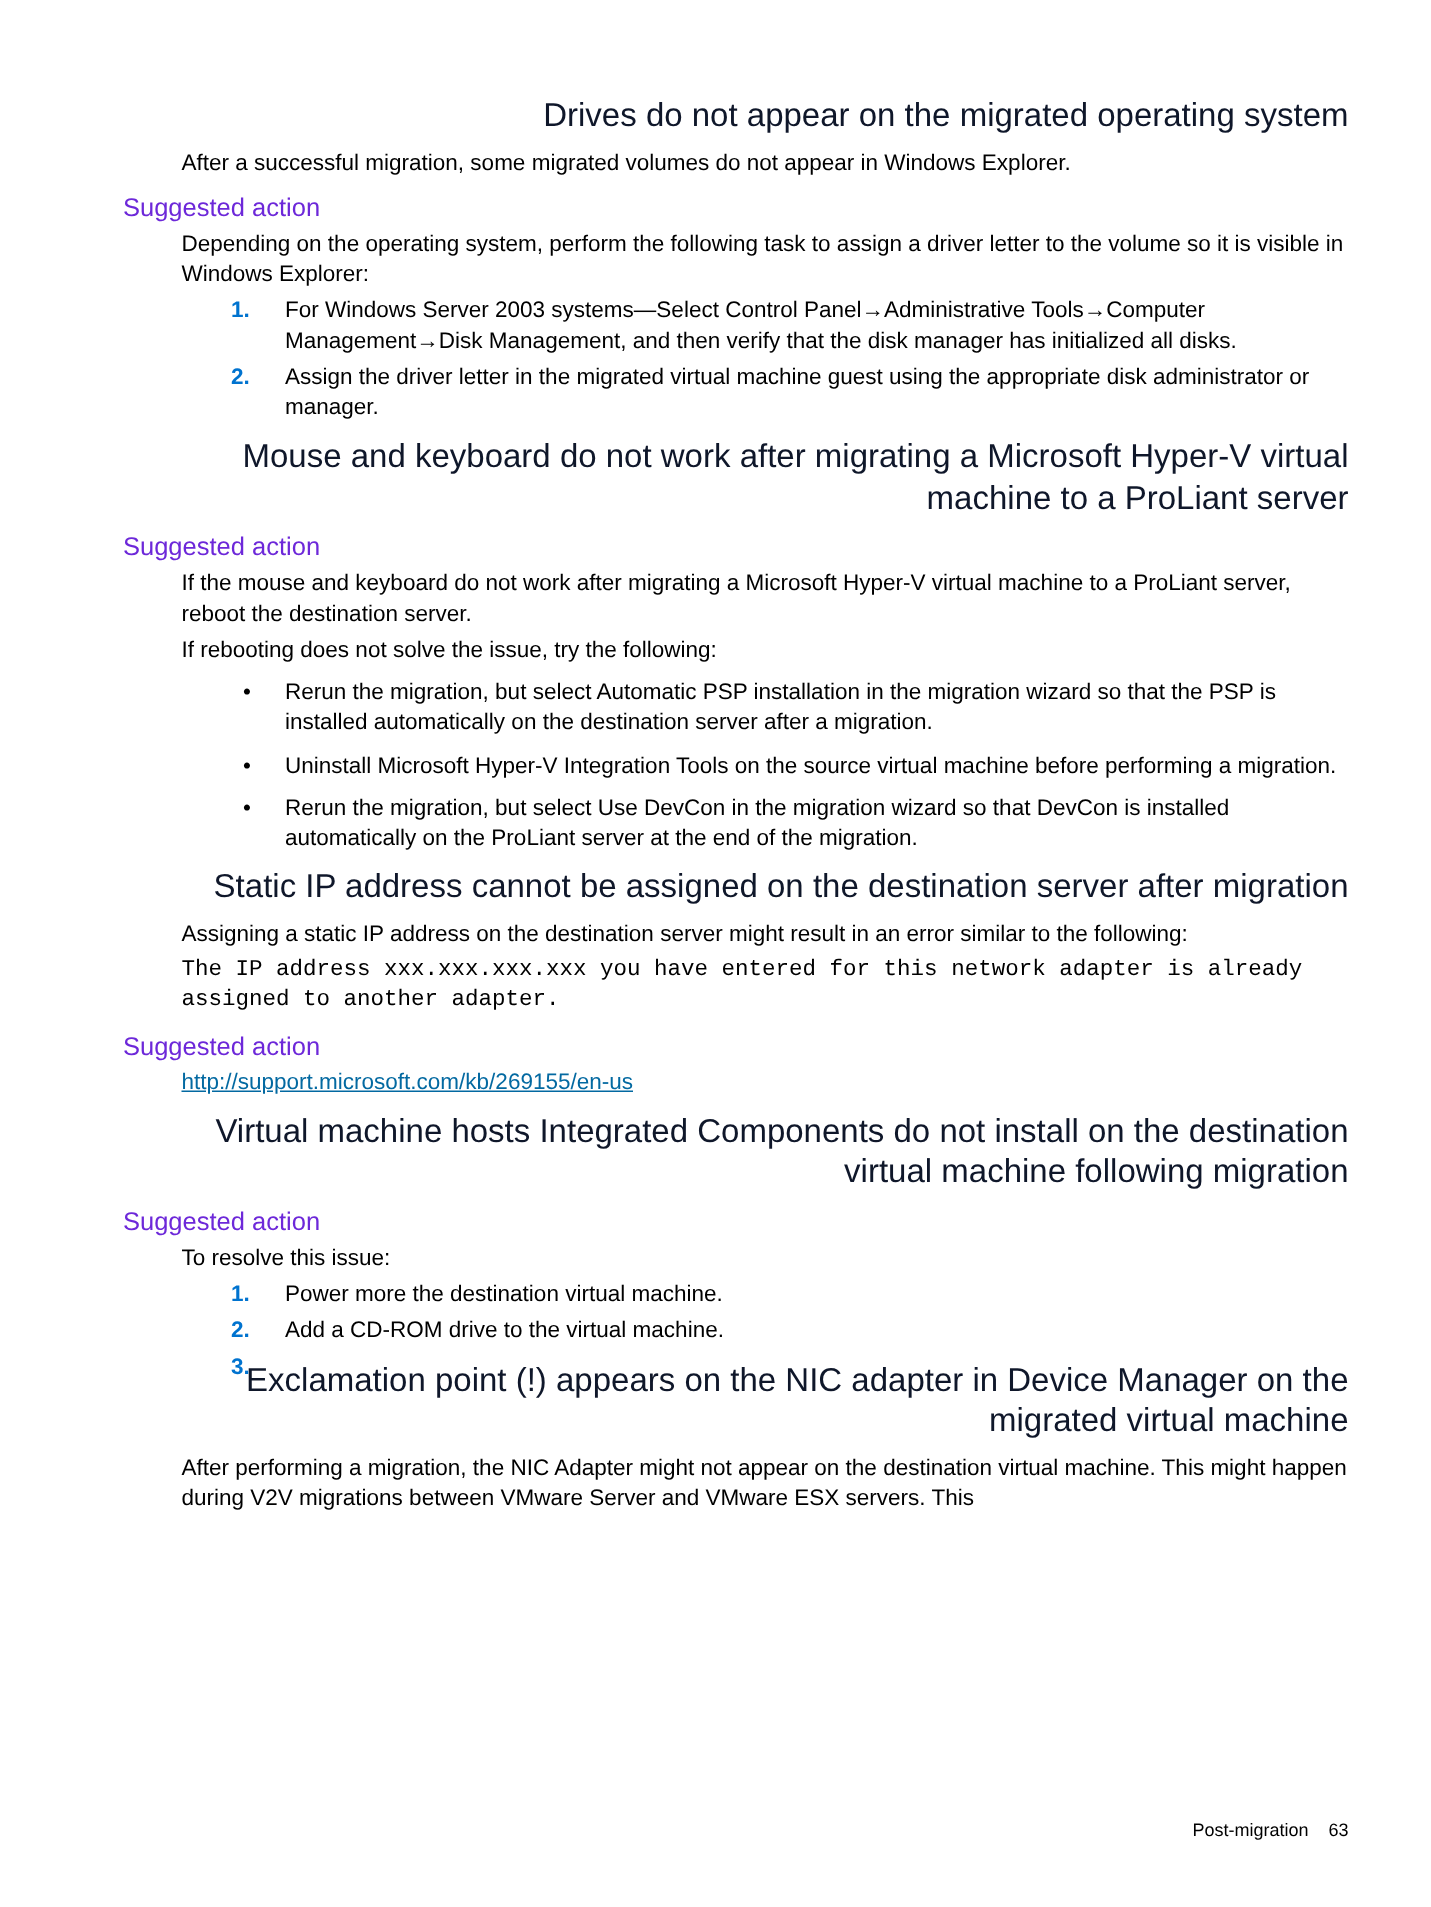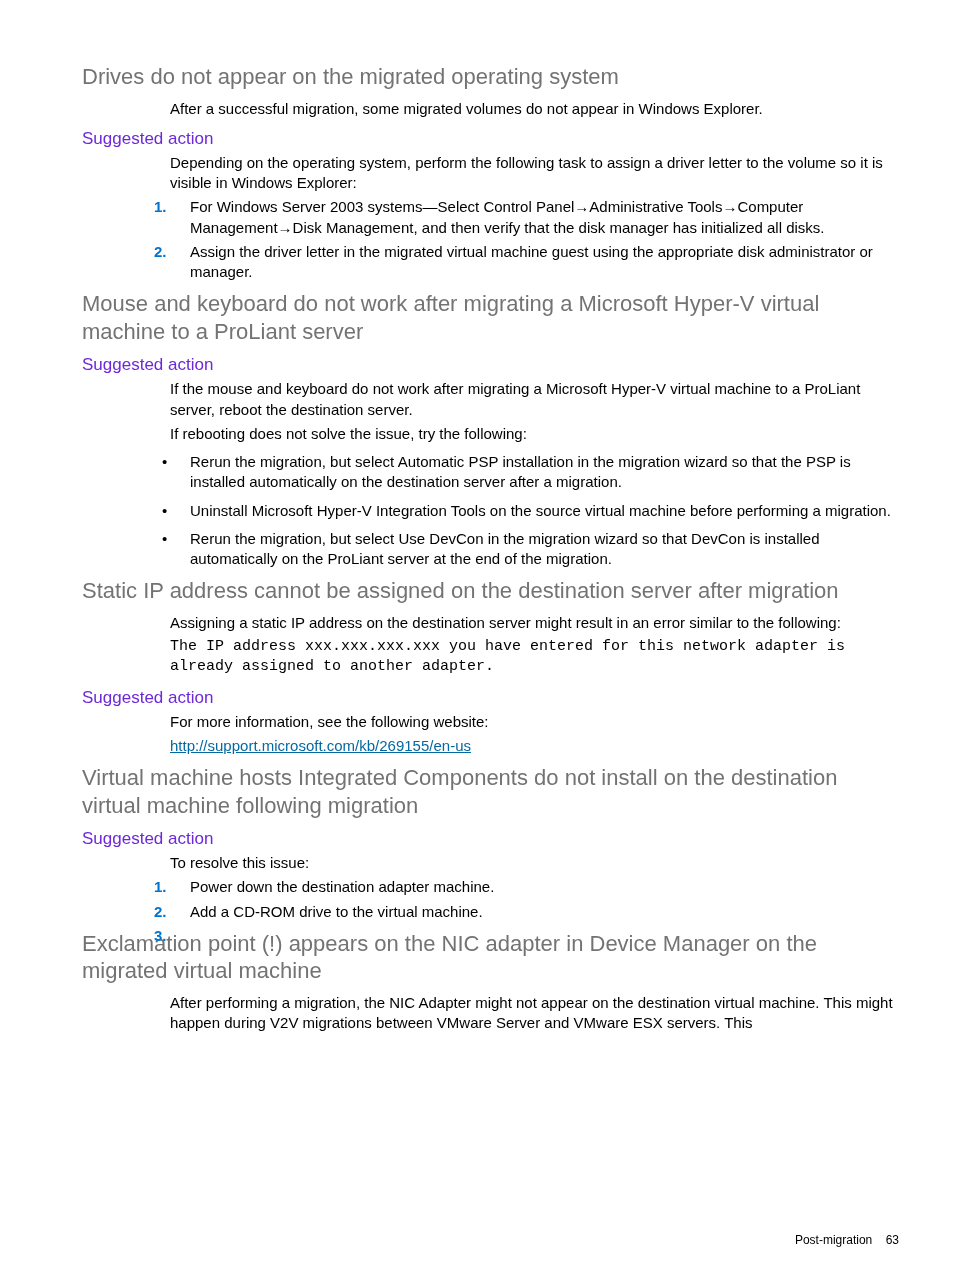--- a/index.html
+++ b/index.html
@@ -10,34 +10,35 @@
   color: #000;
   width: 954px;
   height: 1271px;
   position: relative;
   background: #fff;
 }
 .page {
   padding: 55px 55px 40px 82px;
 }
 .h2 {
-  color: #737373;
+  color: #0f172a;
   font-size: 22px;
   font-weight: 400;
   margin: 8px 0 8px 0;
   line-height: 1.25;
+  text-align: right;
 }
 .h3 {
   color: #6d28d9;
   font-size: 17px;
   font-weight: 400;
   margin: 10px 0 4px 0;
 }
 .body-indent {
-  margin-left: 88px;
+  margin-left: 39px;
 }
 p {
   margin: 4px 0;
   line-height: 1.35;
 }
 ol.num {
   margin: 4px 0 4px 72px;
   padding: 0 0 0 36px;
   list-style: none;
 }
@@ -73,21 +74,21 @@
 a.link {
   color: #0369a1;
   text-decoration: underline;
 }
 .mono {
   font-family: "Courier New", Courier, monospace;
 }
 .bold { font-weight: normal; }
 .footer {
   position: absolute;
-  bottom: 24px;
+  bottom: 44px;
   right: 55px;
   font-size: 12px;
 }
 .arrow::after { content: "\2192"; }
 </style>
 </head>
 <body>
 
 <div class="page">
 
@@ -116,31 +117,30 @@
     <li><span>Rerun the migration, but select </span><span class="bold">Use DevCon</span><span> in the migration wizard so that DevCon is installed automatically on the ProLiant server at the end of the migration.</span></li>
   </ul>
 
   <div class="h2">Static IP address cannot be assigned on the destination server after migration</div>
   <div class="body-indent">
     <p>Assigning a static IP address on the destination server might result in an error similar to the following:</p>
     <p class="mono">The IP address xxx.xxx.xxx.xxx you have entered for this network adapter is already assigned to another adapter.</p>
   </div>
   <div class="h3">Suggested action</div>
   <div class="body-indent">
-    <p>For more information, see the following website:</p>
     <p><a class="link" href="#">http://support.microsoft.com/kb/269155/en-us</a></p>
   </div>
 
   <div class="h2">Virtual machine hosts Integrated Components do not install on the destination virtual machine following migration</div>
   <div class="h3">Suggested action</div>
   <div class="body-indent">
       <p>To resolve this issue:</p>
     </div>
   <ol class="num">
-    <li><span class="marker">1.</span><span>Power down the destination adapter machine.</span></li>
+    <li><span class="marker">1.</span><span>Power more the destination virtual machine.</span></li>
     <li><span class="marker">2.</span><span>Add a CD-ROM drive to the virtual machine.</span></li>
     <li><span class="marker">3.</span></li>
   </ol>
 
   <div class="h2">Exclamation point (!) appears on the NIC adapter in Device Manager on the migrated virtual machine</div>
   <div class="body-indent">
       <p>After performing a migration, the NIC Adapter might not appear on the destination virtual machine. This might happen during V2V migrations between VMware Server and VMware ESX servers. This</p>
     </div>
 
 </div>

